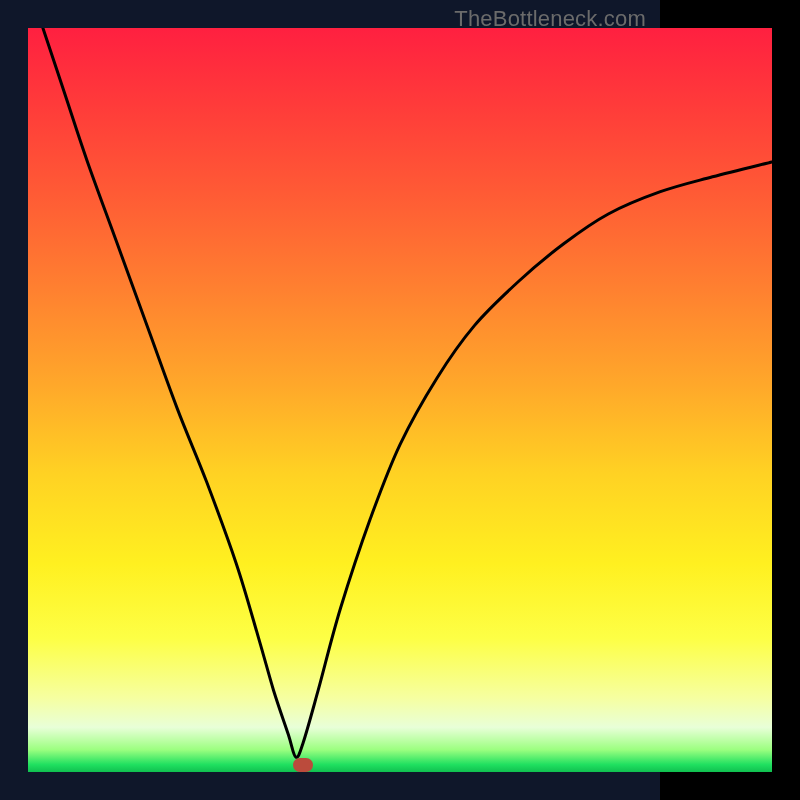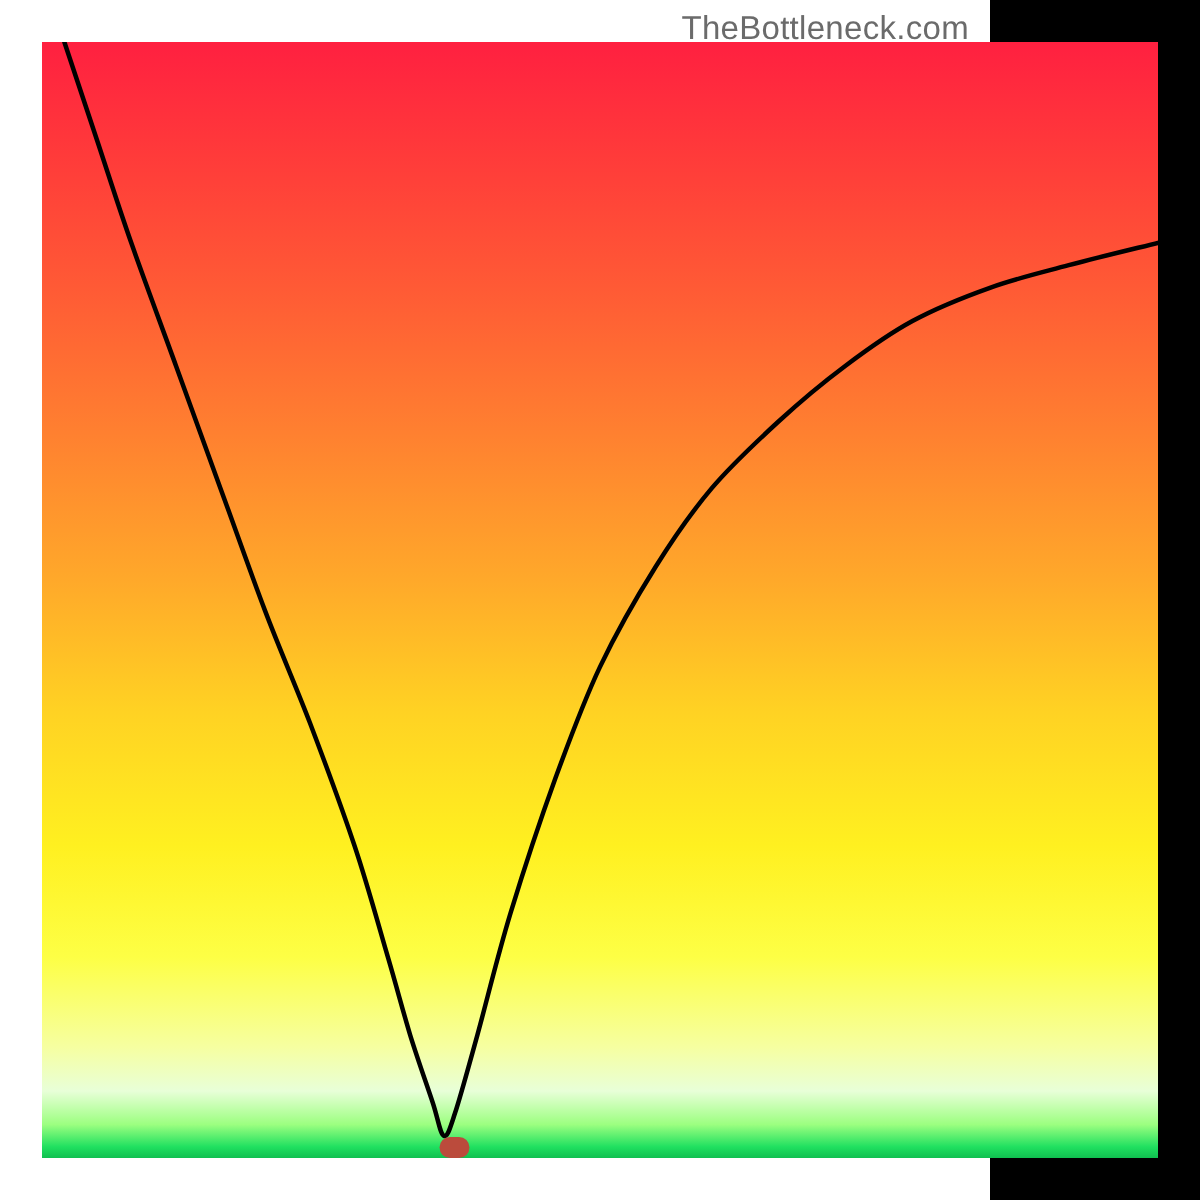--- a/index.html
+++ b/index.html
@@ -10,21 +10,21 @@
     background: #000;
     overflow: hidden;
     font-family: Arial, Helvetica, sans-serif;
   }
   .frame {
     position: absolute;
     left: 0;
     top: 0;
     width: 660px;
     height: 800px;
-    background: #ffffff;
+    background: #0f172a;
   }
   .plot-area {
     position: absolute;
     left: 28px;
     top: 28px;
     width: 744px;
     height: 744px;
     overflow: hidden;
   }
   .gradient {

